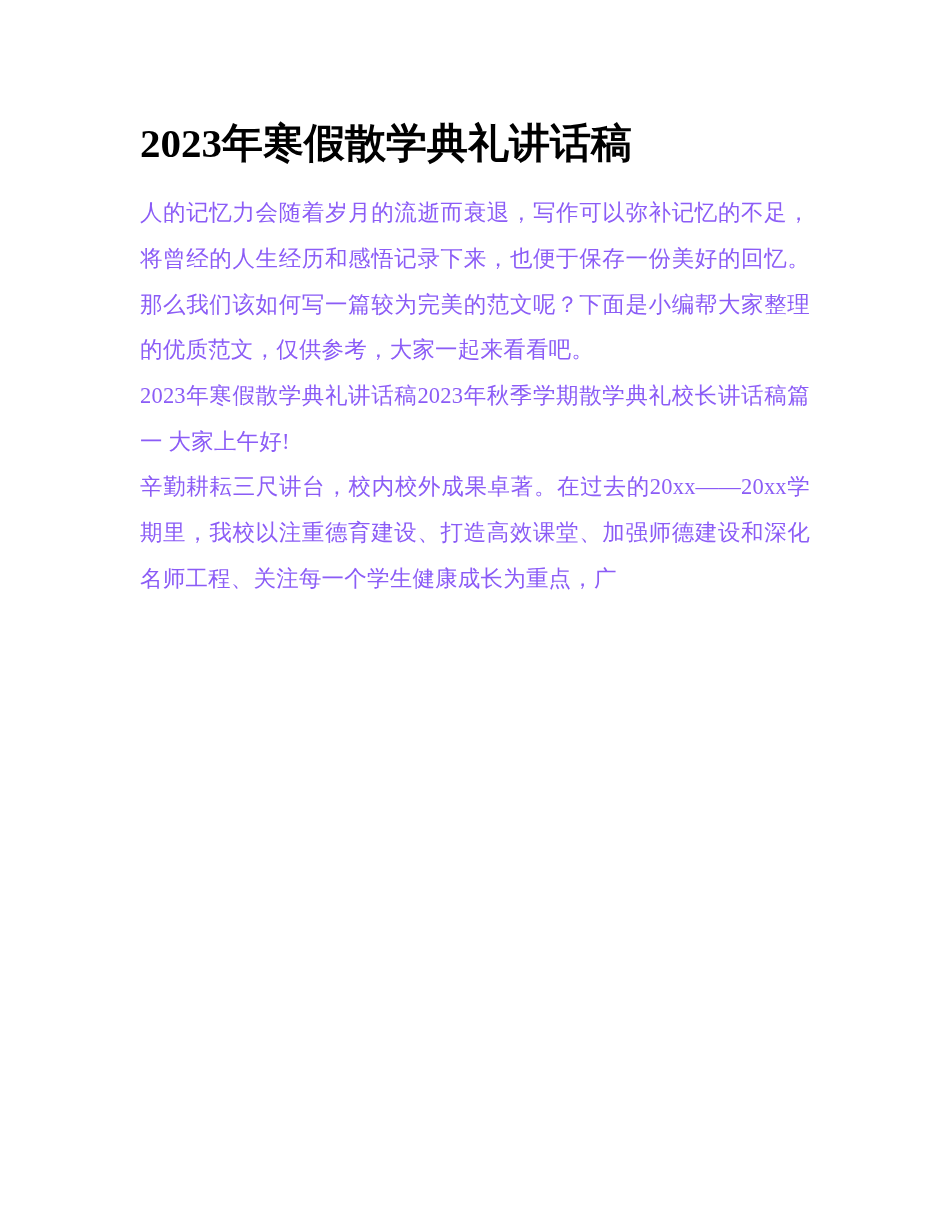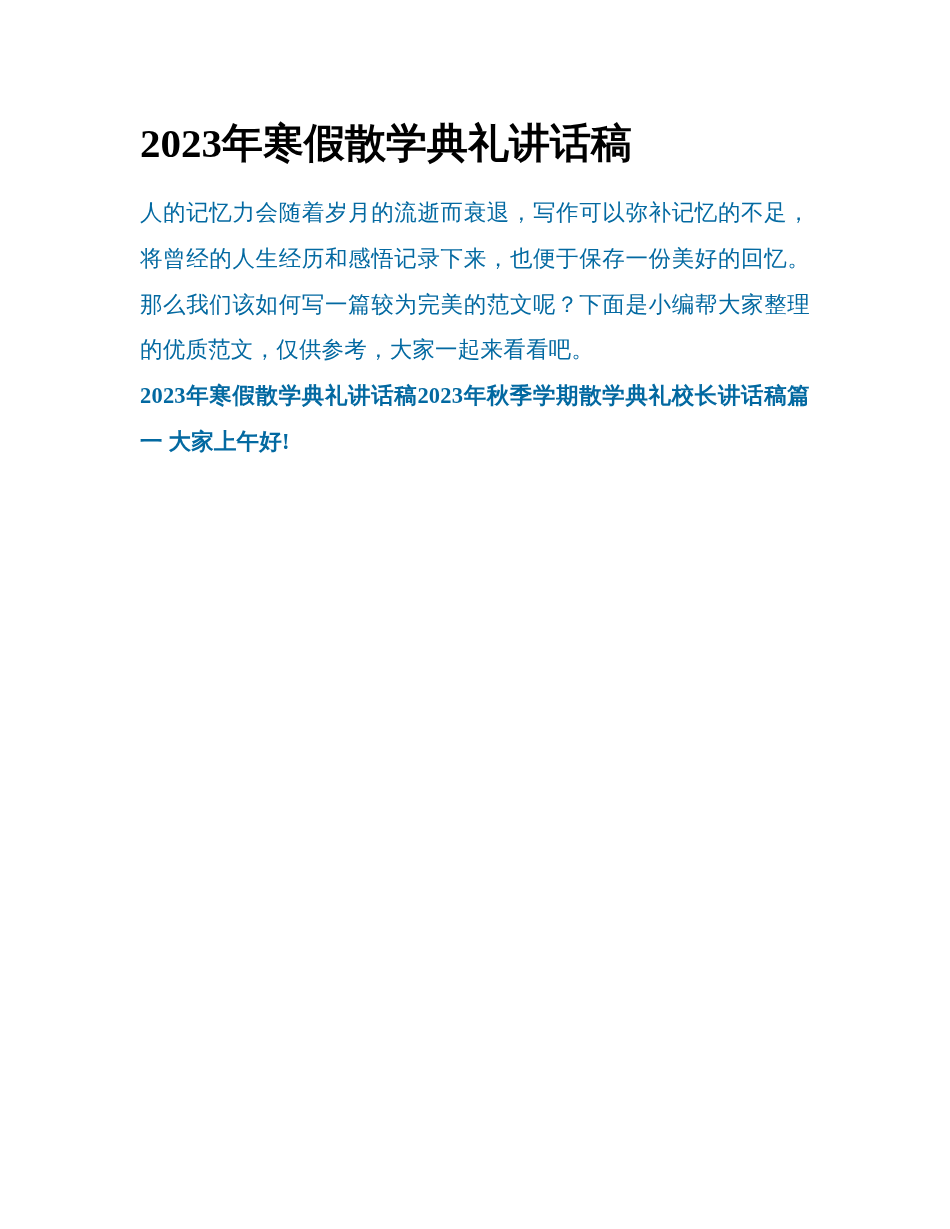--- a/index.html
+++ b/index.html
@@ -34,33 +34,33 @@
   .doc-title .tline {
     display: block;
     white-space: nowrap;
   }
   .body-par {
     font-family: "Liberation Serif", serif;
     font-size: 22.5px;
     line-height: 2.03;
     text-align: justify;
     margin: 0;
-    color: #0369a1;
+    color: #8b5cf6;
     letter-spacing: 0.2px;
   }
   .body-par.tight {
     margin-top: 0;
-    font-weight: bold;
   }
 </style>
 </head>
 <body>
 
 <div class="page">
 
   <h1 class="doc-title">
     <span class="tline">2023年寒假散学典礼讲话稿</span>
   </h1>
 
   <p class="body-par">人的记忆力会随着岁月的流逝而衰退，写作可以弥补记忆的不足，将曾经的人生经历和感悟记录下来，也便于保存一份美好的回忆。那么我们该如何写一篇较为完美的范文呢？下面是小编帮大家整理的优质范文，仅供参考，大家一起来看看吧。</p>
   <p class="body-par tight">2023年寒假散学典礼讲话稿2023年秋季学期散学典礼校长讲话稿篇一 大家上午好!</p>
+  <p class="body-par tight">辛勤耕耘三尺讲台，校内校外成果卓著。在过去的20xx——20xx学期里，我校以注重德育建设、打造高效课堂、加强师德建设和深化名师工程、关注每一个学生健康成长为重点，广</p>
 
 </div>
 
 </body></html>

